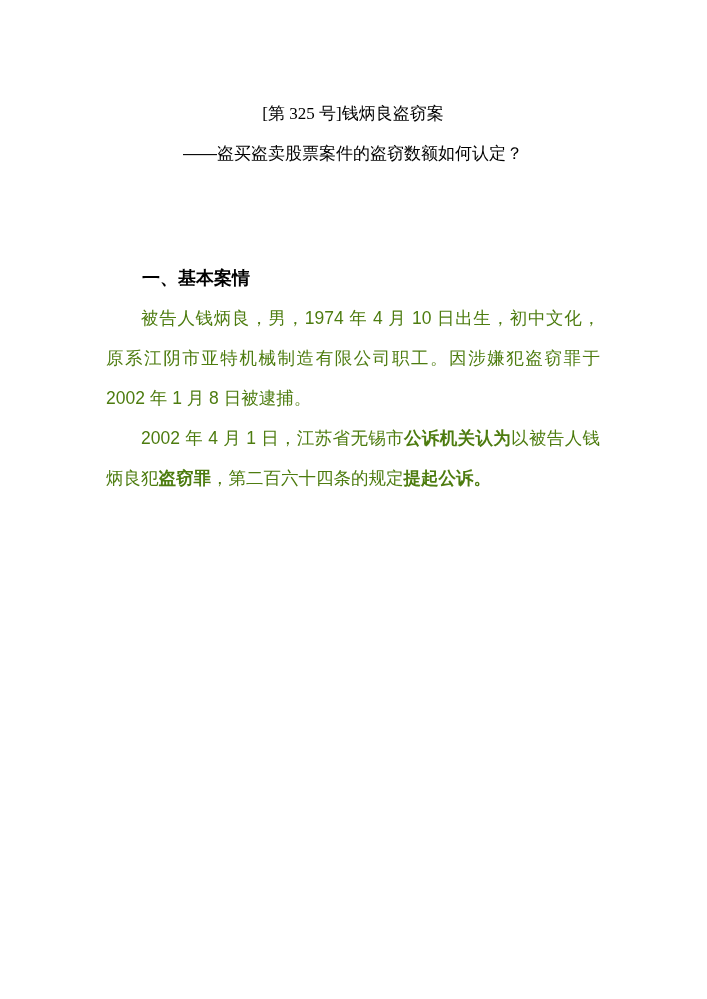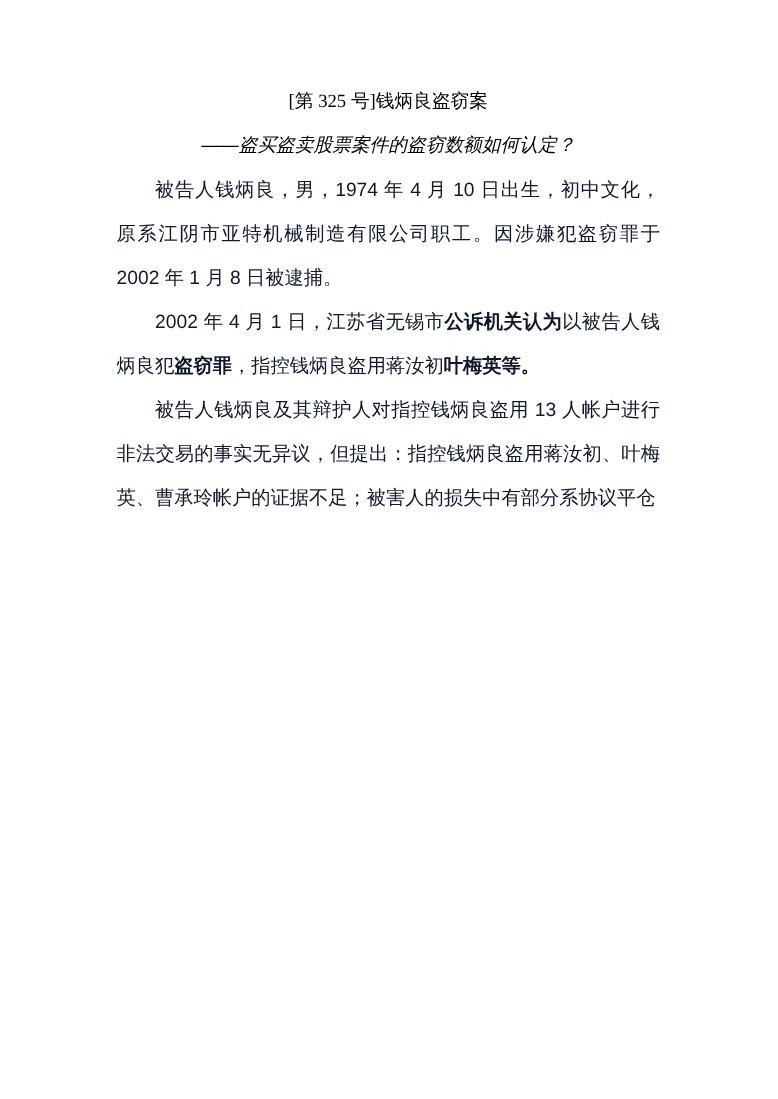--- a/index.html
+++ b/index.html
@@ -11,67 +11,67 @@
     position: relative;
     width: 707px;
     height: 999px;
     background: #ffffff;
     color: #000000;
     overflow: hidden;
     font-family: "Liberation Sans", sans-serif;
   }
   .content {
     padding: 72px 107px 0 106px;
+    margin-top: 22px;
   }
   .doc-title {
     margin: 0;
     font-family: "Liberation Serif", serif;
     font-size: 17px;
     font-weight: 400;
     line-height: 40px;
     text-align: center;
     color: #000000;
   }
   .doc-subtitle {
     margin: 0;
     font-family: "Liberation Sans", sans-serif;
     font-size: 17px;
     font-weight: 400;
     line-height: 40px;
     text-align: center;
     color: #000000;
-    font-style: italic;
   }
   .section-heading {
     margin: 84px 0 0 0;
     font-size: 18px;
     font-weight: 700;
     line-height: 40px;
     text-indent: 2em;
     color: #000000;
   }
   .paragraphs p {
     margin: 0;
     font-size: 17.5px;
     font-weight: 400;
     line-height: 40px;
     text-align: justify;
     text-indent: 2em;
-    color: #0f172a;
+    color: #4d7c0f;
   }
   .paragraphs p b {
     font-weight: 700;
   }
 </style>
 </head>
 <body>
 
 <div class="page">
   <div class="content">
     <h1 class="doc-title">[第 325 号]钱炳良盗窃案</h1>
     <h2 class="doc-subtitle">——盗买盗卖股票案件的盗窃数额如何认定？</h2>
+    <h3 class="section-heading">一、基本案情</h3>
     <div class="paragraphs">
         <p><span>被告人钱炳良，男，1974 年 4 月 10 日出生，初中文化，原系江阴市亚特机械制造有限公司职工。因涉嫌犯盗窃罪于 2002 年 1 月 8 日被逮捕。</span></p>
-        <p><span>2002 年 4 月 1 日，江苏省无锡市</span><b>公诉机关认为</b><span>以被告人钱炳良犯</span><b>盗窃罪</b><span>，指控钱炳良盗用蒋汝初</span><b>叶梅英等。</b></p>
-        <p><span>被告人钱炳良及其辩护人对指控钱炳良盗用 13 人帐户进行非法交易的事实无异议，但提出：指控钱炳良盗用蒋汝初、叶梅英、曹承玲帐户的证据不足；被害人的损失中有部分系协议平仓</span></p>
+        <p><span>2002 年 4 月 1 日，江苏省无锡市</span><b>公诉机关认为</b><span>以被告人钱炳良犯</span><b>盗窃罪</b><span>，第二百六十四条的规定</span><b>提起公诉。</b></p>
       </div>
   </div>
 </div>
 
 </body></html>

